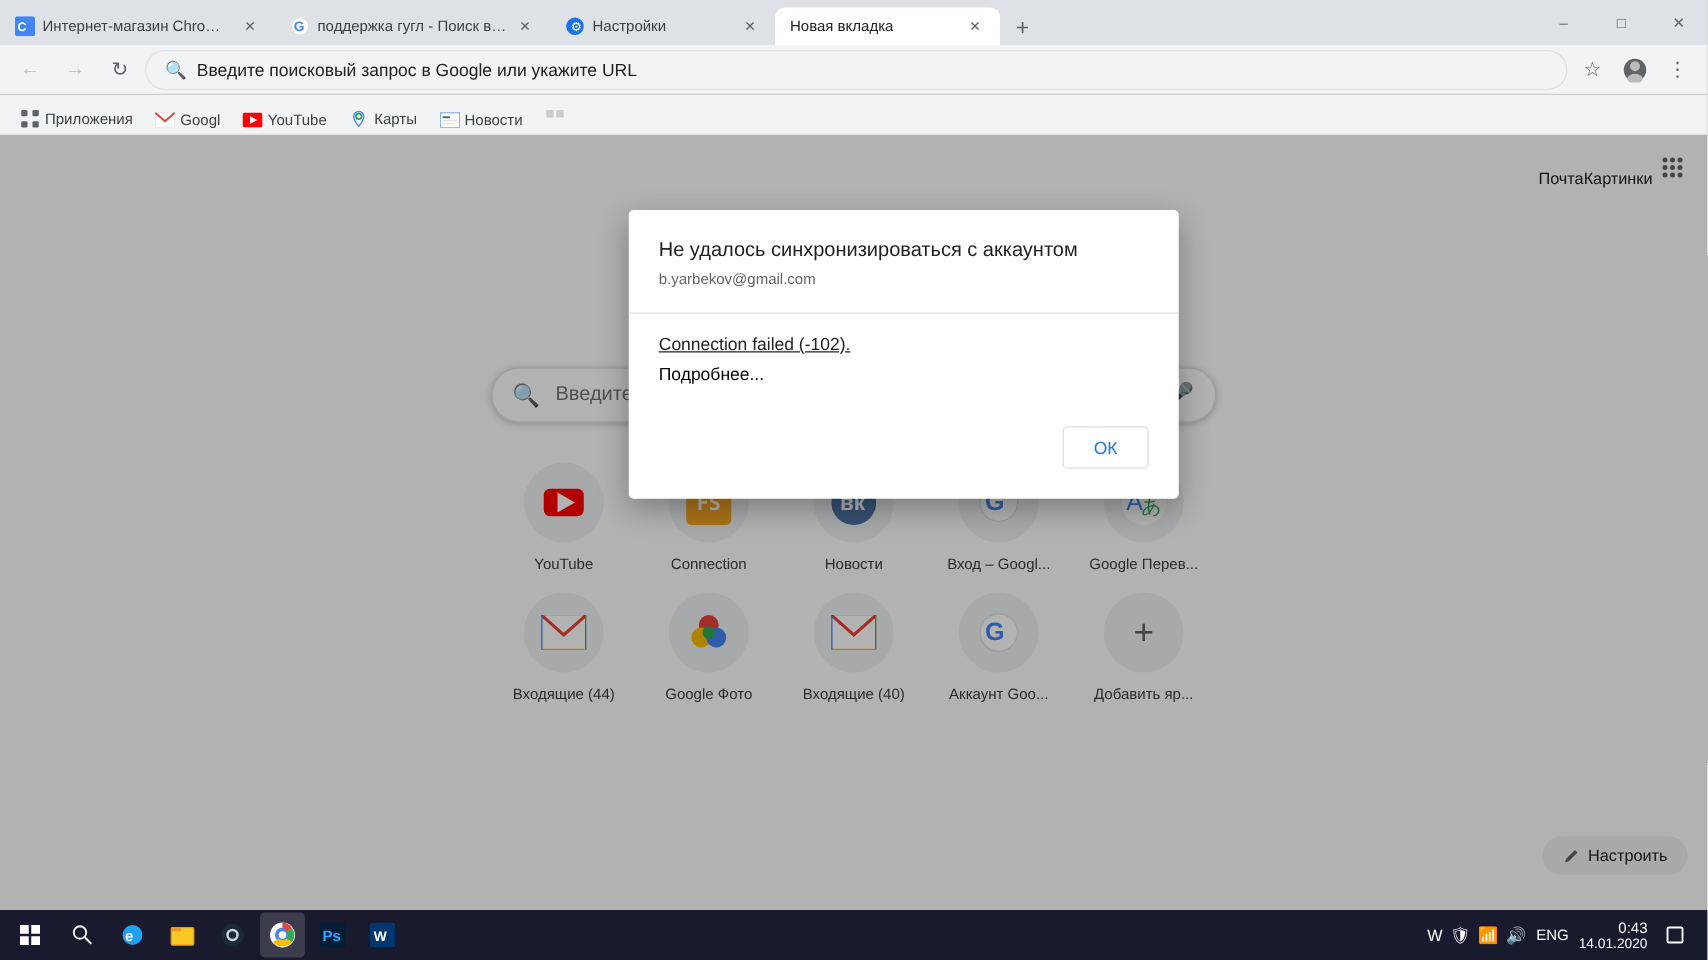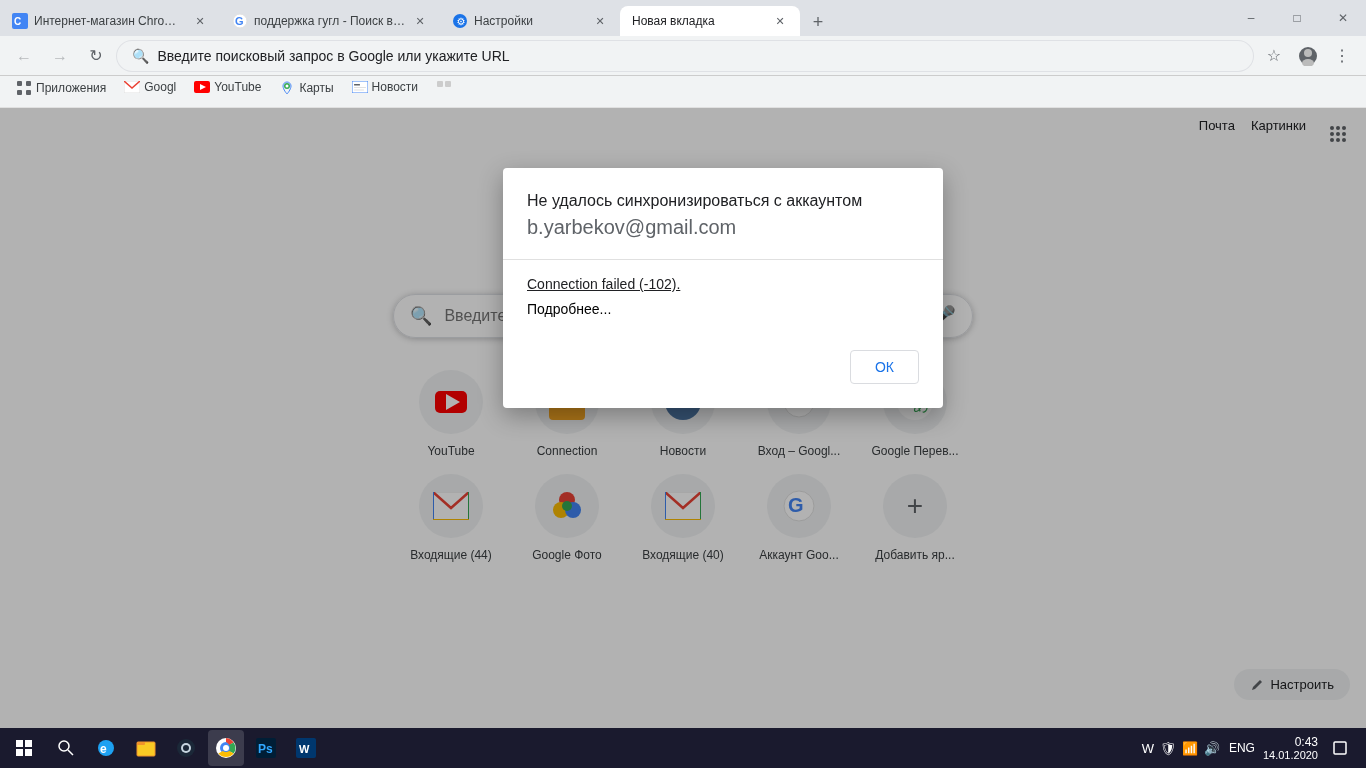--- a/index.html
+++ b/index.html
@@ -19,28 +19,28 @@
     
     .address-bar-row { display: flex; align-items: center; height: 40px; background: #f1f3f4; padding: 0 8px; gap: 4px; border-bottom: 1px solid #ccc; }
     .nav-btn { width: 32px; height: 32px; display: flex; align-items: center; justify-content: center; border-radius: 50%; cursor: pointer; color: #5f6368; font-size: 16px; }
     .nav-btn.disabled { opacity: 0.4; cursor: default; }
     .address-input { flex: 1; height: 32px; background: #fff; border: none; border-radius: 20px; padding: 0 16px; font-size: 14px; color: #202124; outline: none; box-shadow: 0 1px 3px rgba(0,0,0,0.2); display: flex; align-items: center; gap: 8px; cursor: text; }
     .address-input-text { flex: 1; font-size: 14px; color: #202124; white-space: nowrap; overflow: hidden; text-overflow: ellipsis; }
     .toolbar-actions { display: flex; align-items: center; gap: 2px; }
     .toolbar-icon { width: 32px; height: 32px; display: flex; align-items: center; justify-content: center; border-radius: 50%; cursor: pointer; color: #5f6368; font-size: 16px; }
 
     
-    .bookmarks-bar { display: flex; align-items: flex-start; height: 32px; background: #f1f3f4; padding: 0 8px; gap: 2px; border-bottom: 1px solid #e0e0e0; }
+    .bookmarks-bar { display: flex; align-items: flex-end; height: 32px; background: #f1f3f4; padding: 0 8px; gap: 2px; border-bottom: 1px solid #e0e0e0; }
     .bookmark-item { display: flex; align-items: center; gap: 4px; padding: 4px 8px; border-radius: 4px; cursor: pointer; font-size: 12px; color: #3c4043; white-space: nowrap; }
 
     
     .new-tab-content { width: 100%; height: calc(768px - 36px - 40px - 32px - 40px); background: #fff; position: relative; display: flex; flex-direction: column; align-items: center; overflow: hidden; }
 
     
-    .top-right-links { position: absolute; top: 10px; right: 12px; display: flex; align-items: flex-start; gap: 16px; }
+    .top-right-links { position: absolute; top: 10px; right: 12px; display: flex; align-items: flex-end; }
     .top-link { font-size: 13px; color: #202124; cursor: pointer; text-decoration: none; }
     .apps-grid-btn { width: 32px; height: 32px; display: flex; align-items: center; justify-content: center; border-radius: 50%; cursor: pointer; }
 
     
     .google-logo { margin-top: 80px; font-size: 72px; font-weight: normal; letter-spacing: -2px; display: flex; }
     .g-blue { color: #4285f4; }
     .g-red { color: #ea4335; }
     .g-yellow { color: #fbbc04; }
     .g-green { color: #34a853; }
 
@@ -87,21 +87,21 @@
     .taskbar-clock { display: flex; flex-direction: column; align-items: flex-end; gap: 0; }
     .taskbar-time { font-size: 12px; color: #fff; }
     .taskbar-date { font-size: 11px; color: #fff; }
     .taskbar-sys { display: flex; align-items: center; gap: 6px; }
     .sys-icon { color: #fff; font-size: 13px; }
 
     
     .dialog-overlay { position: absolute; top: 0; left: 0; width: 100%; height: 100%; background: rgba(0,0,0,0.3); z-index: 100; display: flex; align-items: flex-start; justify-content: center; }
     .dialog { background: #fff; border-radius: 4px; box-shadow: 0 8px 24px rgba(0,0,0,0.3); width: 440px; margin-top: 60px; margin-left: 80px; padding: 24px; position: relative; }
     .dialog-title { font-size: 16px; color: #202124; font-weight: 500; margin-bottom: 6px; }
-    .dialog-email { font-size: 20px; color: #5f6368; margin-bottom: 20px; }
+    .dialog-email { font-size: 12px; color: #5f6368; margin-bottom: 20px; }
     .dialog-divider { height: 1px; background: #e0e0e0; margin: 0 -24px 16px; }
     .dialog-body { font-size: 14px; color: #202124; margin-bottom: 8px; text-decoration: underline; }
     .dialog-link { color: #000000; font-size: 14px; cursor: pointer; text-decoration: none; }
     .dialog-actions { display: flex; justify-content: flex-end; margin-top: 32px; }
     .dialog-ok-btn { padding: 8px 24px; background: #fff; border: 1px solid #dadce0; border-radius: 4px; font-size: 14px; color: #1a73e8; cursor: pointer; font-weight: 500; }
 
     
     .win-start { width: 40px; height: 40px; background: transparent; display: flex; align-items: center; justify-content: center; cursor: pointer; }
     .win-logo { display: grid; grid-template-columns: 1fr 1fr; gap: 2px; width: 16px; height: 16px; }
     .win-logo span { background: #fff; }

